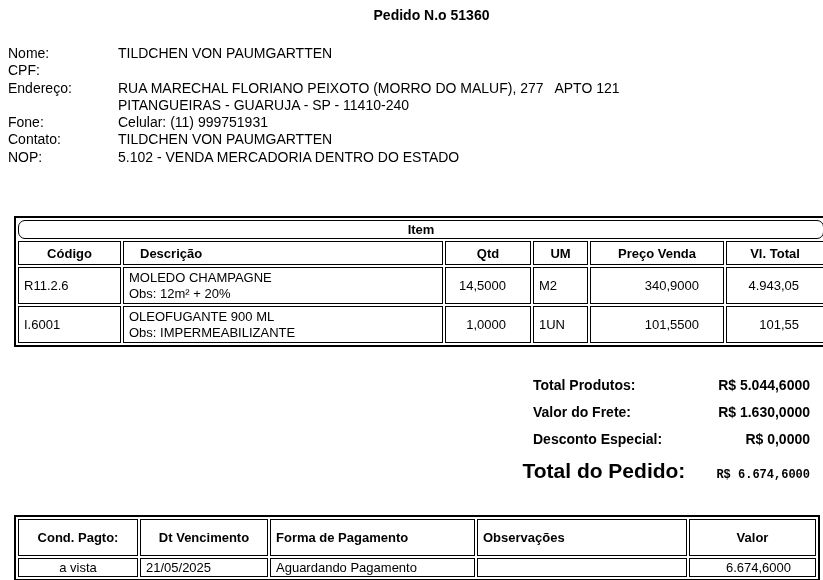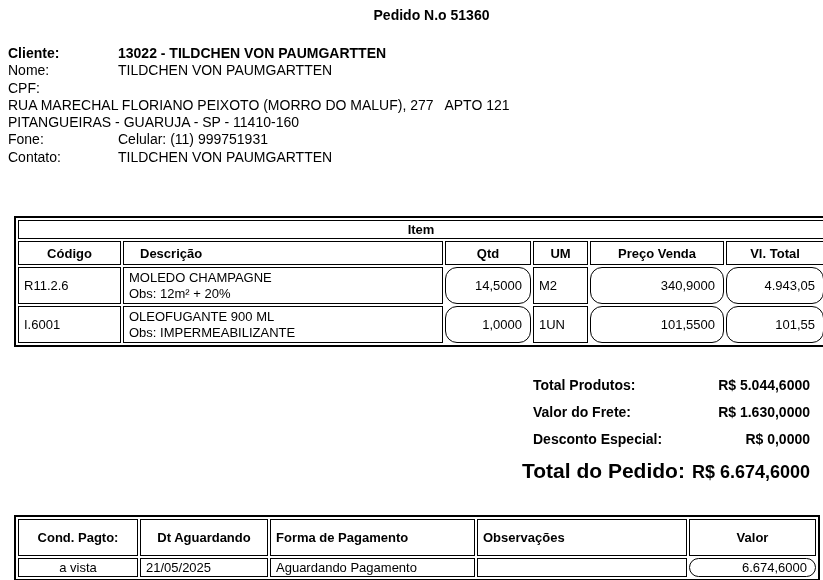--- a/index.html
+++ b/index.html
@@ -29,79 +29,80 @@
     border-collapse: separate;
     border-spacing: 2px;
     border: 2px solid #000;
     background: #fff;
     table-layout: fixed;
     font-size: 13px;
   }
   th, td { border: 1px solid #000; padding: 1px 4px; overflow: hidden; }
   th { font-weight: 700; }
   .items-table { width: 796px; margin: 50px 0 0 14px; }
-  .items-table .group-header { text-align: center; height: 18px; }
+  .items-table .group-header { text-align: center; height: 18px; border-radius: 7px; }
   .items-table thead th { height: 24px; text-align: center; }
   .items-table thead th.h-desc { text-align: left; padding-left: 16px; }
   .items-table tbody td { height: 37px; vertical-align: middle; }
   .cell-left { text-align: left; padding-left: 5px; }
-  .cell-right { text-align: right; padding-right: 8px; border-radius: 12px; }
+  .cell-right { text-align: right; padding-right: 24px; }
   .cell-center { text-align: center; }
   .desc-cell div { line-height: 16px; }
   
   .totals { width: 277px; margin: 31px 13px 0 auto; }
   .totals-row {
     display: flex; align-items: center;
     font-weight: 700; line-height: 14px;
     margin-bottom: 13px; white-space: nowrap;
   }
   .totals-row .t-value { margin-left: auto; }
   .totals-grand {
     display: flex; align-items: baseline; justify-content: flex-end;
-    font-weight: 700; white-space: nowrap; margin-top: 2px;
+    font-weight: 700; white-space: nowrap; margin-top: 2px; gap: 24px;
   }
   .totals-grand .g-label { font-size: 21px; }
-  .totals-grand .g-value { font-size: 18px; margin-left: 7px; }
+  .totals-grand .g-value { font-size: 12px; margin-left: 7px; font-family: Liberation Mono, monospace; }
   
   .payment-table { width: 796px; margin: 32px 0 0 14px; }
   .payment-table th { height: 37px; text-align: center; }
   .payment-table th.h-left { text-align: left; padding-left: 5px; }
   .payment-table td { height: 19px; }
 </style>
 </head>
 <body>
 
 <div class="doc-title">Pedido N.o 51360</div>
 
 <div class="info">
   <div class="info-row">
-    <div class="info-label bold">Cliente:</div>
-    <div class="info-value bold">13022 - TILDCHEN VON PAUMGARTTEN</div>
-  </div>
-  <div class="info-row">
     <div class="info-label">Nome:</div>
     <div class="info-value">TILDCHEN VON PAUMGARTTEN</div>
   </div>
   <div class="info-row">
     <div class="info-label">CPF:</div>
     <div class="info-value"></div>
   </div>
   <div class="info-row">
+    <div class="info-label">Endereço:</div>
     <div>
       <div class="info-value">RUA MARECHAL FLORIANO PEIXOTO (MORRO DO MALUF), 277   APTO 121</div>
-      <div class="info-value">PITANGUEIRAS - GUARUJA - SP - 11410-160</div>
+      <div class="info-value">PITANGUEIRAS - GUARUJA - SP - 11410-240</div>
     </div>
   </div>
   <div class="info-row">
     <div class="info-label">Fone:</div>
     <div class="info-value">Celular: (11) 999751931</div>
   </div>
   <div class="info-row">
     <div class="info-label">Contato:</div>
     <div class="info-value">TILDCHEN VON PAUMGARTTEN</div>
+  </div>
+  <div class="info-row">
+    <div class="info-label">NOP:</div>
+    <div class="info-value">5.102 - VENDA MERCADORIA DENTRO DO ESTADO</div>
   </div>
 </div>
 
 <table class="items-table">
   <colgroup>
     <col style="width:103px">
       <col style="width:320px">
       <col style="width:86px">
     <col style="width:55px">
       <col style="width:134px">
@@ -169,21 +170,21 @@
   <colgroup>
     <col style="width:120px">
       <col style="width:128px">
       <col style="width:205px">
     <col style="width:210px">
       <col style="width:127px">
   </colgroup>
   <thead>
     <tr>
       <th>Cond. Pagto:</th>
-      <th>Dt Aguardando</th>
+      <th>Dt Vencimento</th>
       <th class="h-left">Forma de Pagamento</th>
       <th class="h-left">Observações</th>
       <th>Valor</th>
     </tr>
   </thead>
   <tbody>
     <tr>
       <td class="cell-center">a vista</td>
       <td class="cell-left">21/05/2025</td>
       <td class="cell-left">Aguardando Pagamento</td>

